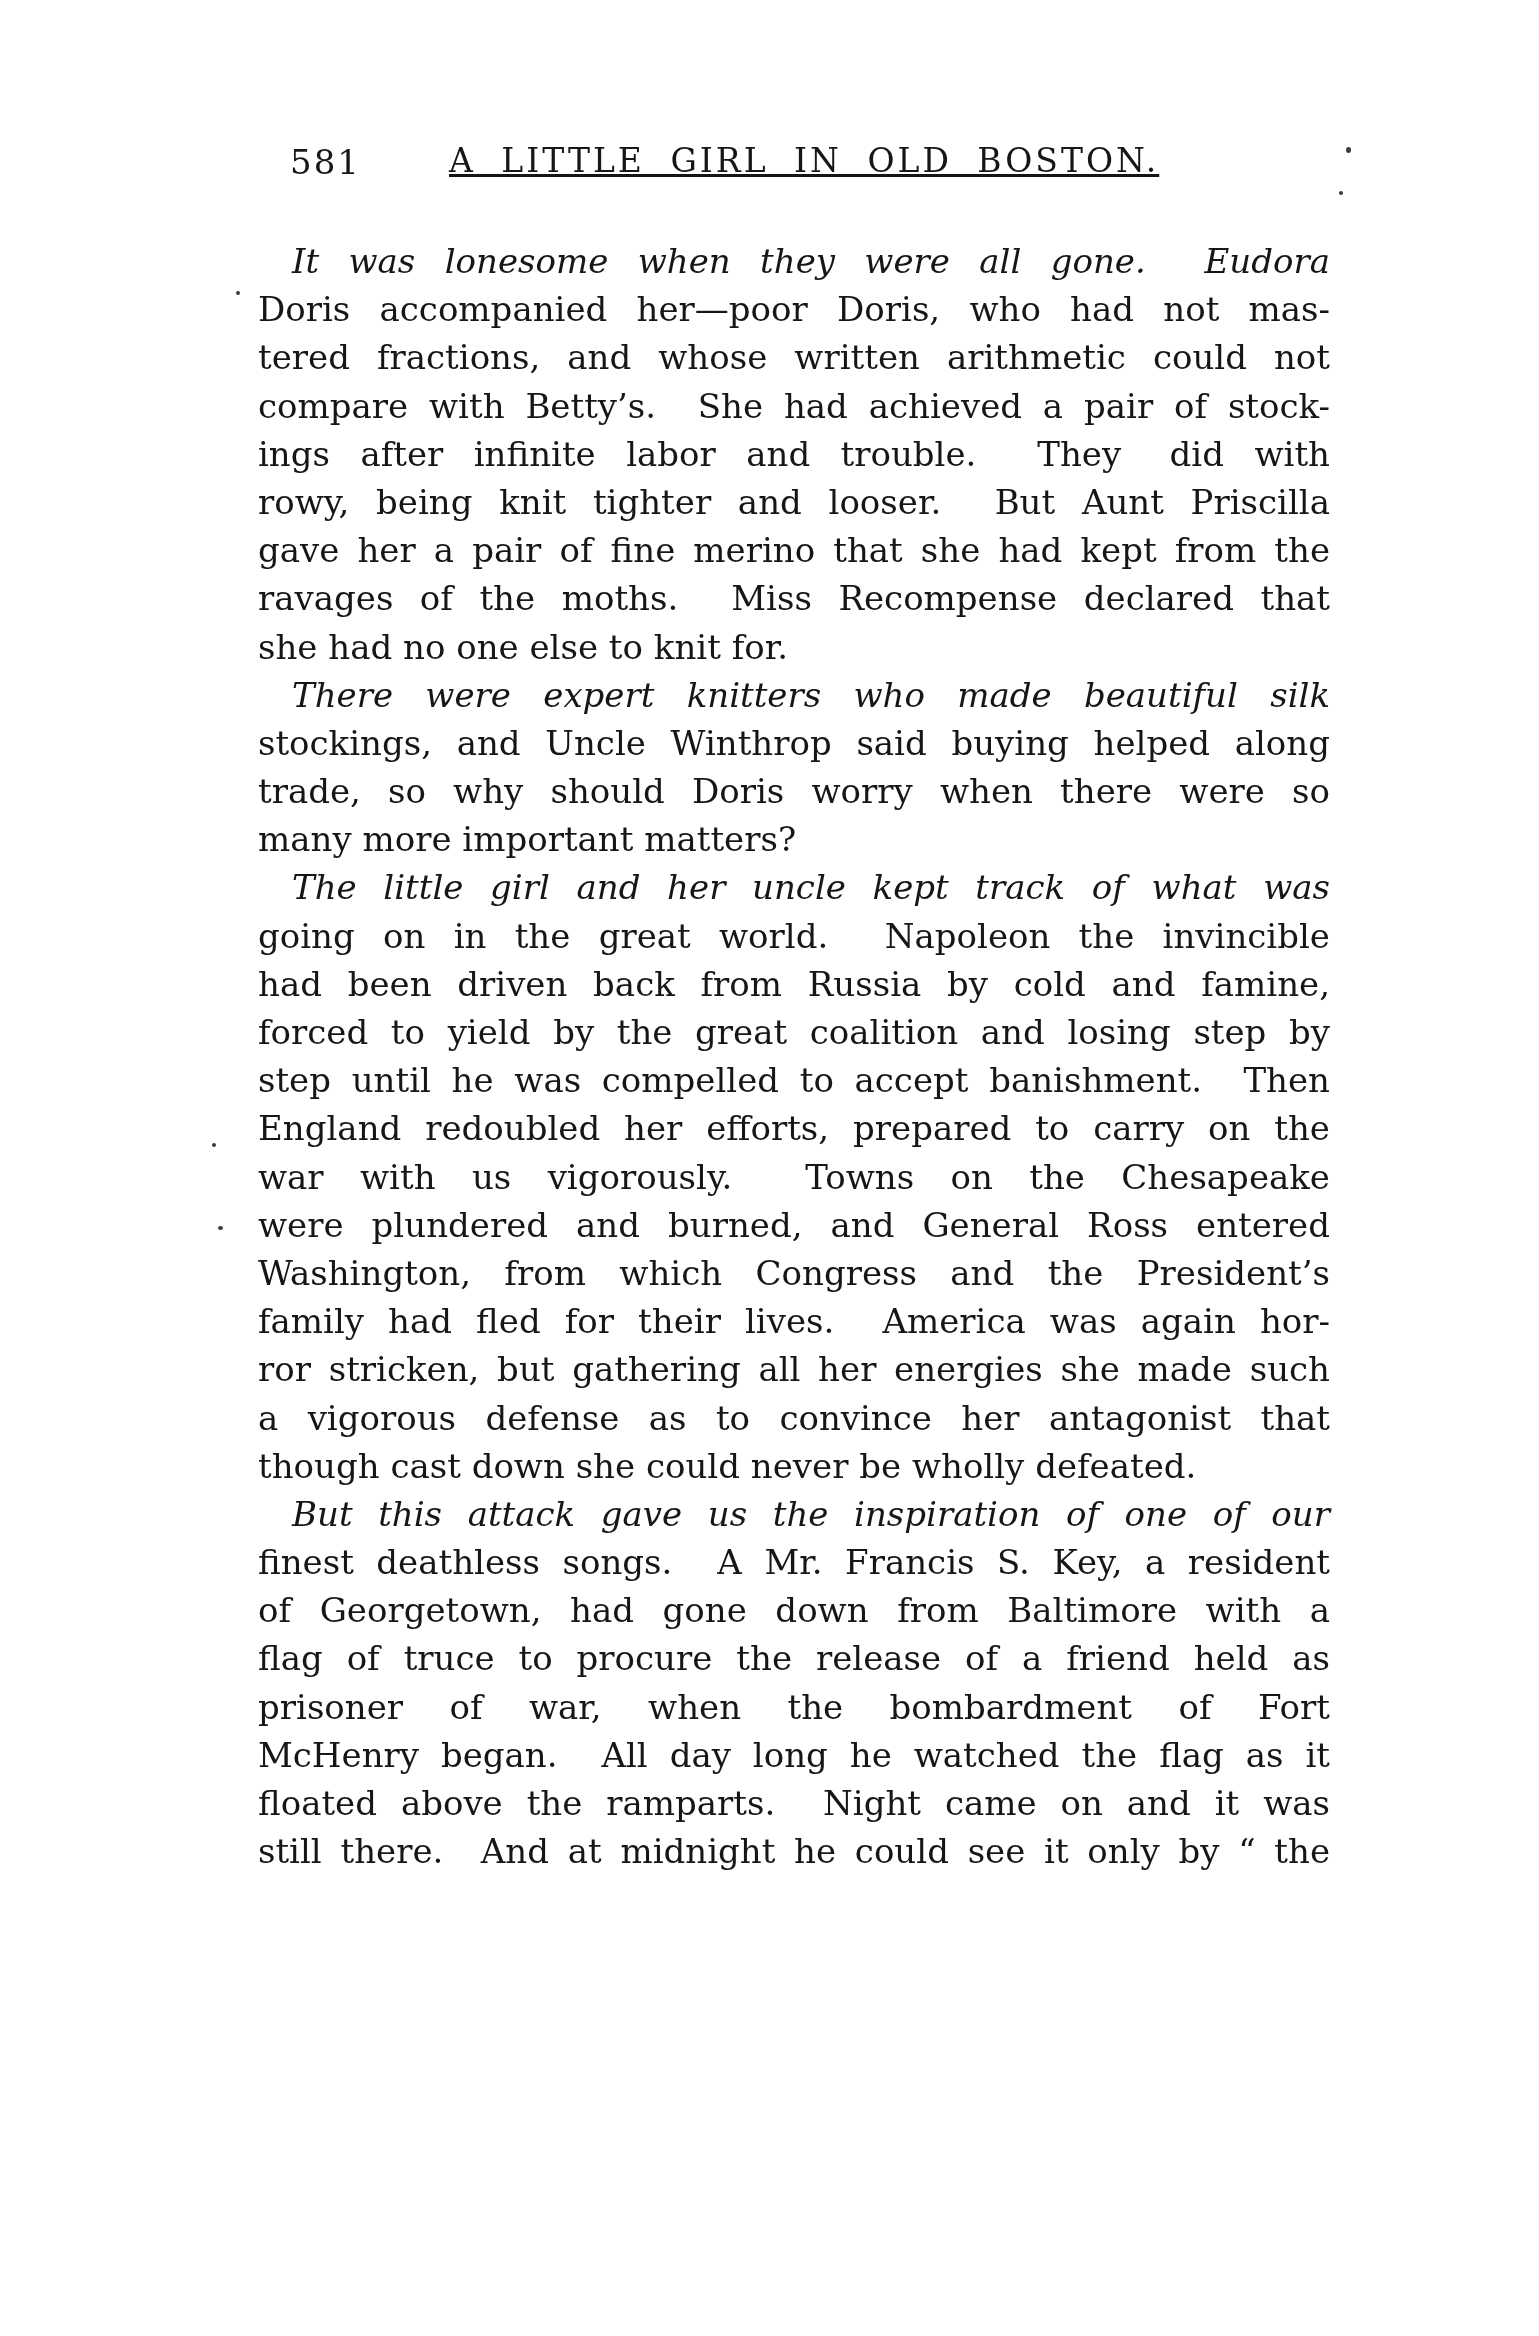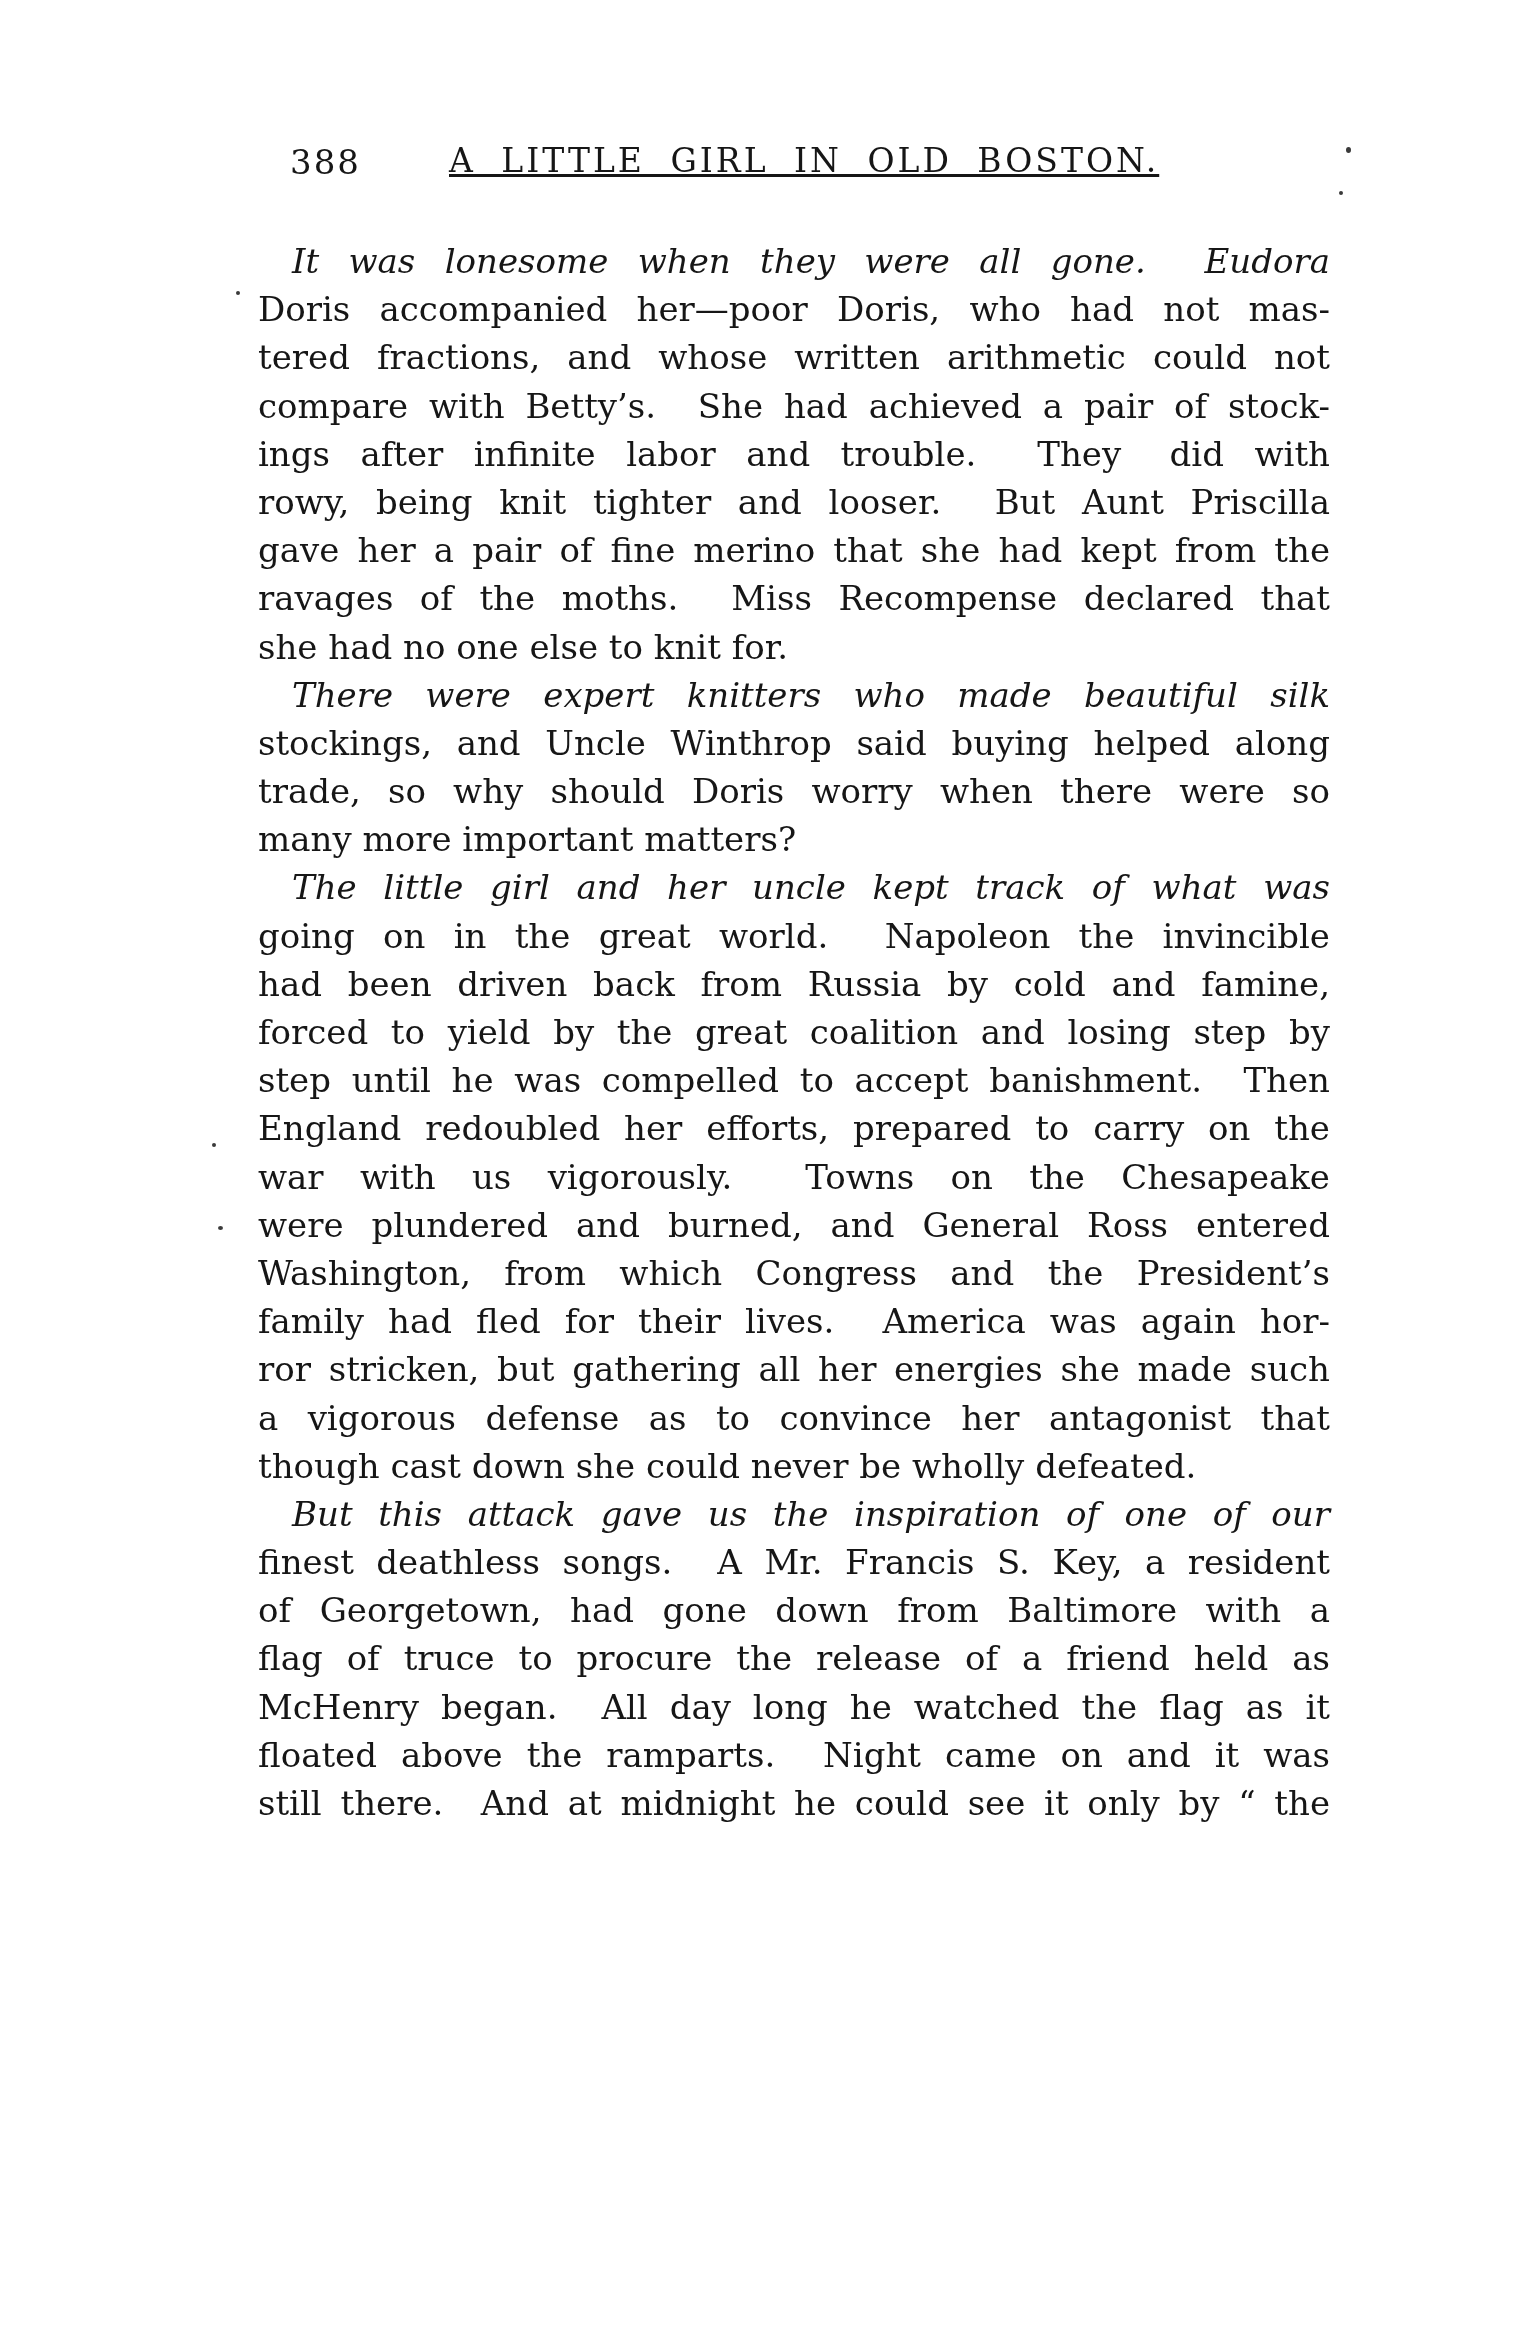--- a/index.html
+++ b/index.html
@@ -62,21 +62,21 @@
     position: absolute;
     background: #3a3a3a;
     border-radius: 50%;
   }
 </style>
 </head>
 <body>
 
 <div class="page">
 
-  <div class="page-number">388</div>
+  <div class="page-number">581</div>
 
   <div class="header-title">A LITTLE GIRL IN OLD BOSTON.</div>
 
   <div class="text-block">
       <div>
         <div class="line indent"><span>It was lonesome when they were all gone.&nbsp; Eudora</span></div>
         <div class="line"><span>Doris accompanied her—poor Doris, who had not mas-</span></div>
         <div class="line"><span>tered fractions, and whose written arithmetic could not</span></div>
         <div class="line"><span>compare with Betty’s.&nbsp; She had achieved a pair of stock-</span></div>
         <div class="line"><span>ings after infinite labor and trouble.&nbsp; They </span><span class="em">did</span><span> with</span></div>
@@ -104,20 +104,21 @@
         <div class="line"><span>family had fled for their lives.&nbsp; America was again hor-</span></div>
         <div class="line"><span>ror stricken, but gathering all her energies she made such</span></div>
         <div class="line"><span>a vigorous defense as to convince her antagonist that</span></div>
         <div class="line para-last"><span>though cast down she could never be wholly defeated.</span></div>
       </div>
       <div>
         <div class="line indent"><span>But this attack gave us the inspiration of one of our</span></div>
         <div class="line"><span>finest deathless songs.&nbsp; A Mr. Francis S. Key, a resident</span></div>
         <div class="line"><span>of Georgetown, had gone down from Baltimore with a</span></div>
         <div class="line"><span>flag of truce to procure the release of a friend held as</span></div>
+        <div class="line"><span>prisoner of war, when the bombardment of Fort</span></div>
         <div class="line"><span>McHenry began.&nbsp; All day long he watched the flag as it</span></div>
         <div class="line"><span>floated above the ramparts.&nbsp; Night came on and it was</span></div>
         <div class="line"><span>still there.&nbsp; And at midnight he could see it only by “ the</span></div>
       </div>
     </div>
 
   <div class="speck" style="left:1346px;top:147px;width:5px;height:6px;"></div>
   <div class="speck" style="left:1339px;top:191px;width:4px;height:4px;"></div>
   <div class="speck" style="left:236px;top:291px;width:4px;height:4px;"></div>
   <div class="speck" style="left:212px;top:1143px;width:4px;height:4px;"></div>

